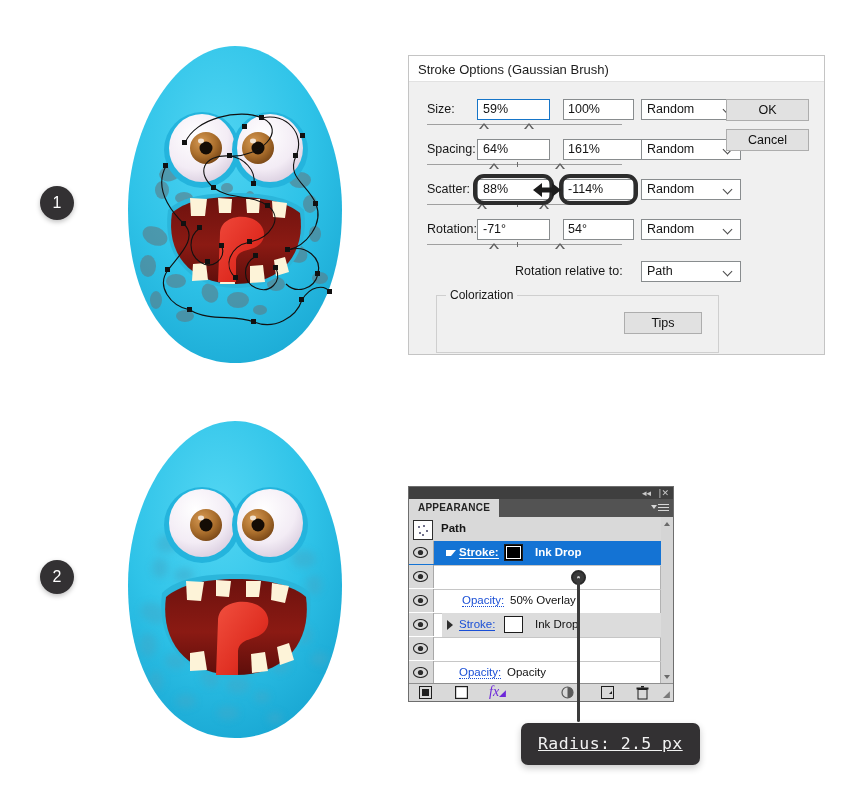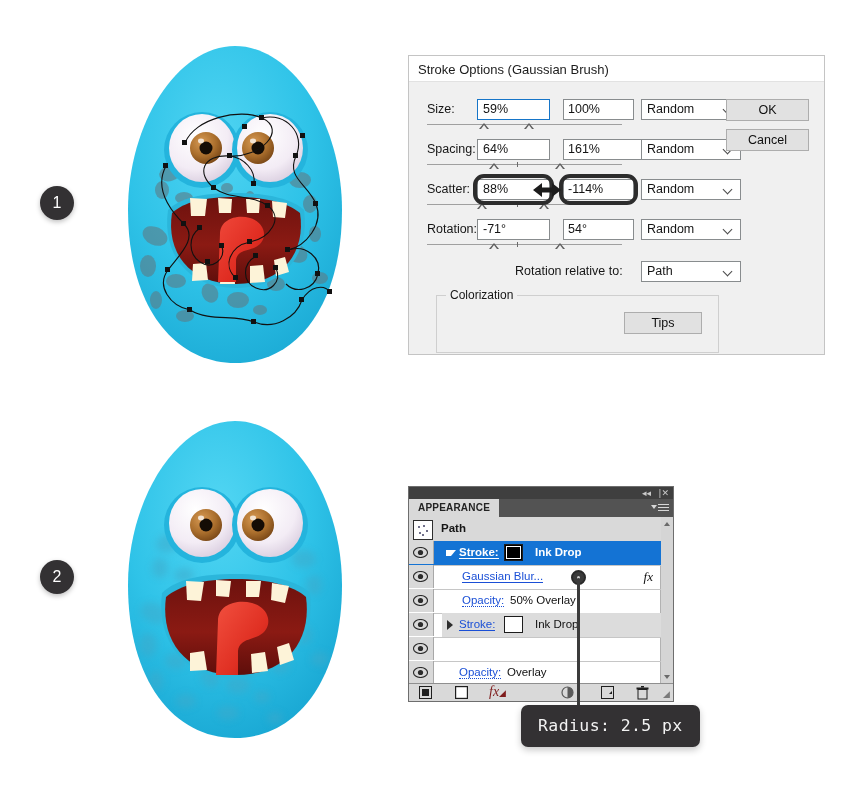--- a/index.html
+++ b/index.html
@@ -620,24 +620,20 @@
         </div>
       </div>
 
       <div class="ap-row" style="top:48px;">
         <div class="eye">
           <svg width="15" height="11" viewBox="0 0 15 11">
               <ellipse cx="7.5" cy="5.5" rx="7" ry="5" fill="none" stroke="#2b2b2b" stroke-width="1.1"></ellipse>
               <circle cx="7.5" cy="5.5" r="2.6" fill="#2b2b2b"></circle>
             </svg>
         </div>
-        <div class="body">
-          <span class="txt lnk u" style="left:20px;">Gaussian Blur...</span>
-          <span class="fx">fx</span>
-        </div>
       </div>
 
       <div class="ap-row" style="top:72px;">
         <div class="eye">
           <svg width="15" height="11" viewBox="0 0 15 11">
               <ellipse cx="7.5" cy="5.5" rx="7" ry="5" fill="none" stroke="#2b2b2b" stroke-width="1.1"></ellipse>
               <circle cx="7.5" cy="5.5" r="2.6" fill="#2b2b2b"></circle>
             </svg>
         </div>
         <div class="body">
@@ -672,40 +668,40 @@
 
       <div class="ap-row" style="top:144px;border-bottom:none;">
         <div class="eye">
           <svg width="15" height="11" viewBox="0 0 15 11">
               <ellipse cx="7.5" cy="5.5" rx="7" ry="5" fill="none" stroke="#2b2b2b" stroke-width="1.1"></ellipse>
               <circle cx="7.5" cy="5.5" r="2.6" fill="#2b2b2b"></circle>
             </svg>
         </div>
         <div class="body">
           <span class="txt lnk" style="left:17px;">Opacity:</span>
-          <span class="txt" style="left:65px;">Overlay</span>
+          <span class="txt" style="left:65px;">Opacity</span>
         </div>
       </div>
 
     </div>
   </div>
 
   <div class="ap-bottom">
     <span class="bi" style="left:10px;">
       <svg width="13" height="13" viewBox="0 0 13 13">
           <rect x="0.5" y="0.5" width="12" height="12" fill="none" stroke="#1f1f1f"></rect>
           <rect x="3" y="3" width="7" height="7" fill="#1f1f1f"></rect>
         </svg>
     </span>
     <span class="bi" style="left:46px;">
       <svg width="13" height="13" viewBox="0 0 13 13">
           <rect x="0.5" y="0.5" width="12" height="12" fill="#fff" stroke="#1f1f1f" stroke-width="1.4"></rect>
         </svg>
     </span>
-    <span class="bi" style="left:80px;top:0px;font-family:'Liberation Serif',serif;font-style:italic;font-size:14px;color:#7f1d1d;">fx<span style="font-style:normal;font-size:9px;">◢</span></span>
+    <span class="bi" style="left:80px;top:0px;font-family:'Liberation Serif',serif;font-style:italic;font-size:14px;color:#6d28d9;">fx<span style="font-style:normal;font-size:9px;">◢</span></span>
     <span class="bi" style="left:152px;">
       <svg width="13" height="13" viewBox="0 0 13 13">
           <circle cx="6.5" cy="6.5" r="5.5" fill="none" stroke="#5a5a5a" stroke-width="1.2"></circle>
           <path d="M6.5 1 A5.5 5.5 0 0 1 6.5 12 Z" fill="#5a5a5a"></path>
         </svg>
     </span>
     <span class="bi" style="left:192px;">
       <svg width="13" height="13" viewBox="0 0 13 13">
           <rect x="0.5" y="0.5" width="12" height="12" fill="none" stroke="#1f1f1f"></rect>
           <path d="M8 8 l3 0 l0 -3 z" fill="#1f1f1f"></path>
@@ -717,13 +713,13 @@
           <rect x="0.5" y="1.5" width="12" height="2" fill="#1f1f1f"></rect>
           <rect x="5" y="0" width="3" height="1.5" fill="#1f1f1f"></rect>
         </svg>
     </span>
     <span class="bi" style="right:3px;top:5px;color:#7a7a7a;font-size:9px;">◢</span>
   </div>
 </div>
 
 <div class="leader-dot" style="left:571px;top:570px;"></div>
 <div class="leader" style="left:577px;top:578px;height:144px;"></div>
-<div class="tooltip" style="left:521px;top:705px;">Radius: 2.5 px</div>
+<div class="tooltip" style="left:521px;top:723px;text-decoration:underline;">Radius: 2.5 px</div>
 
 </body></html>

